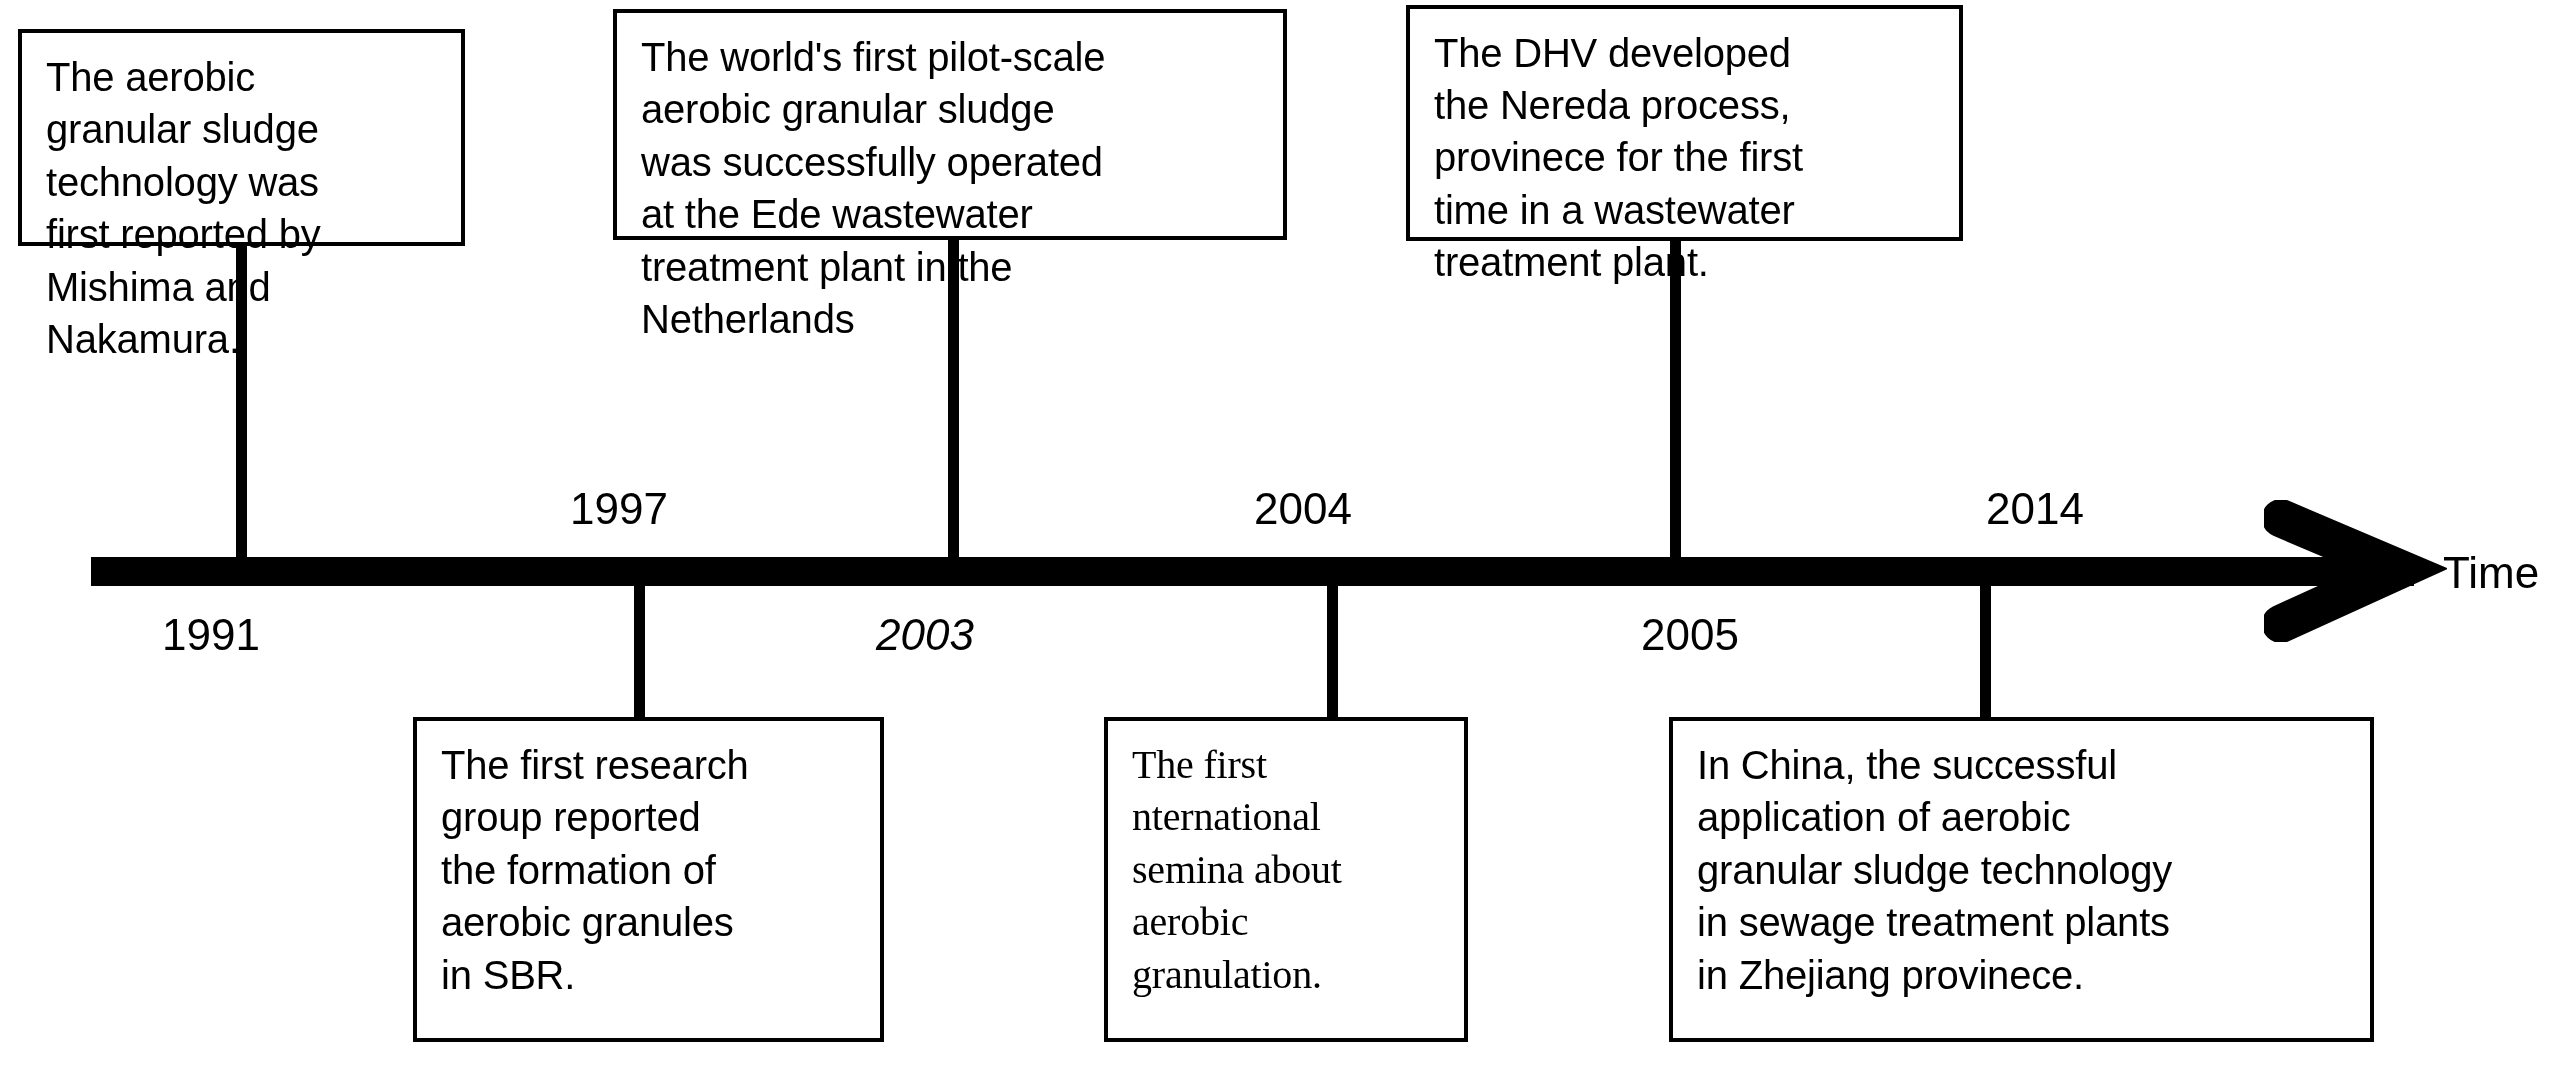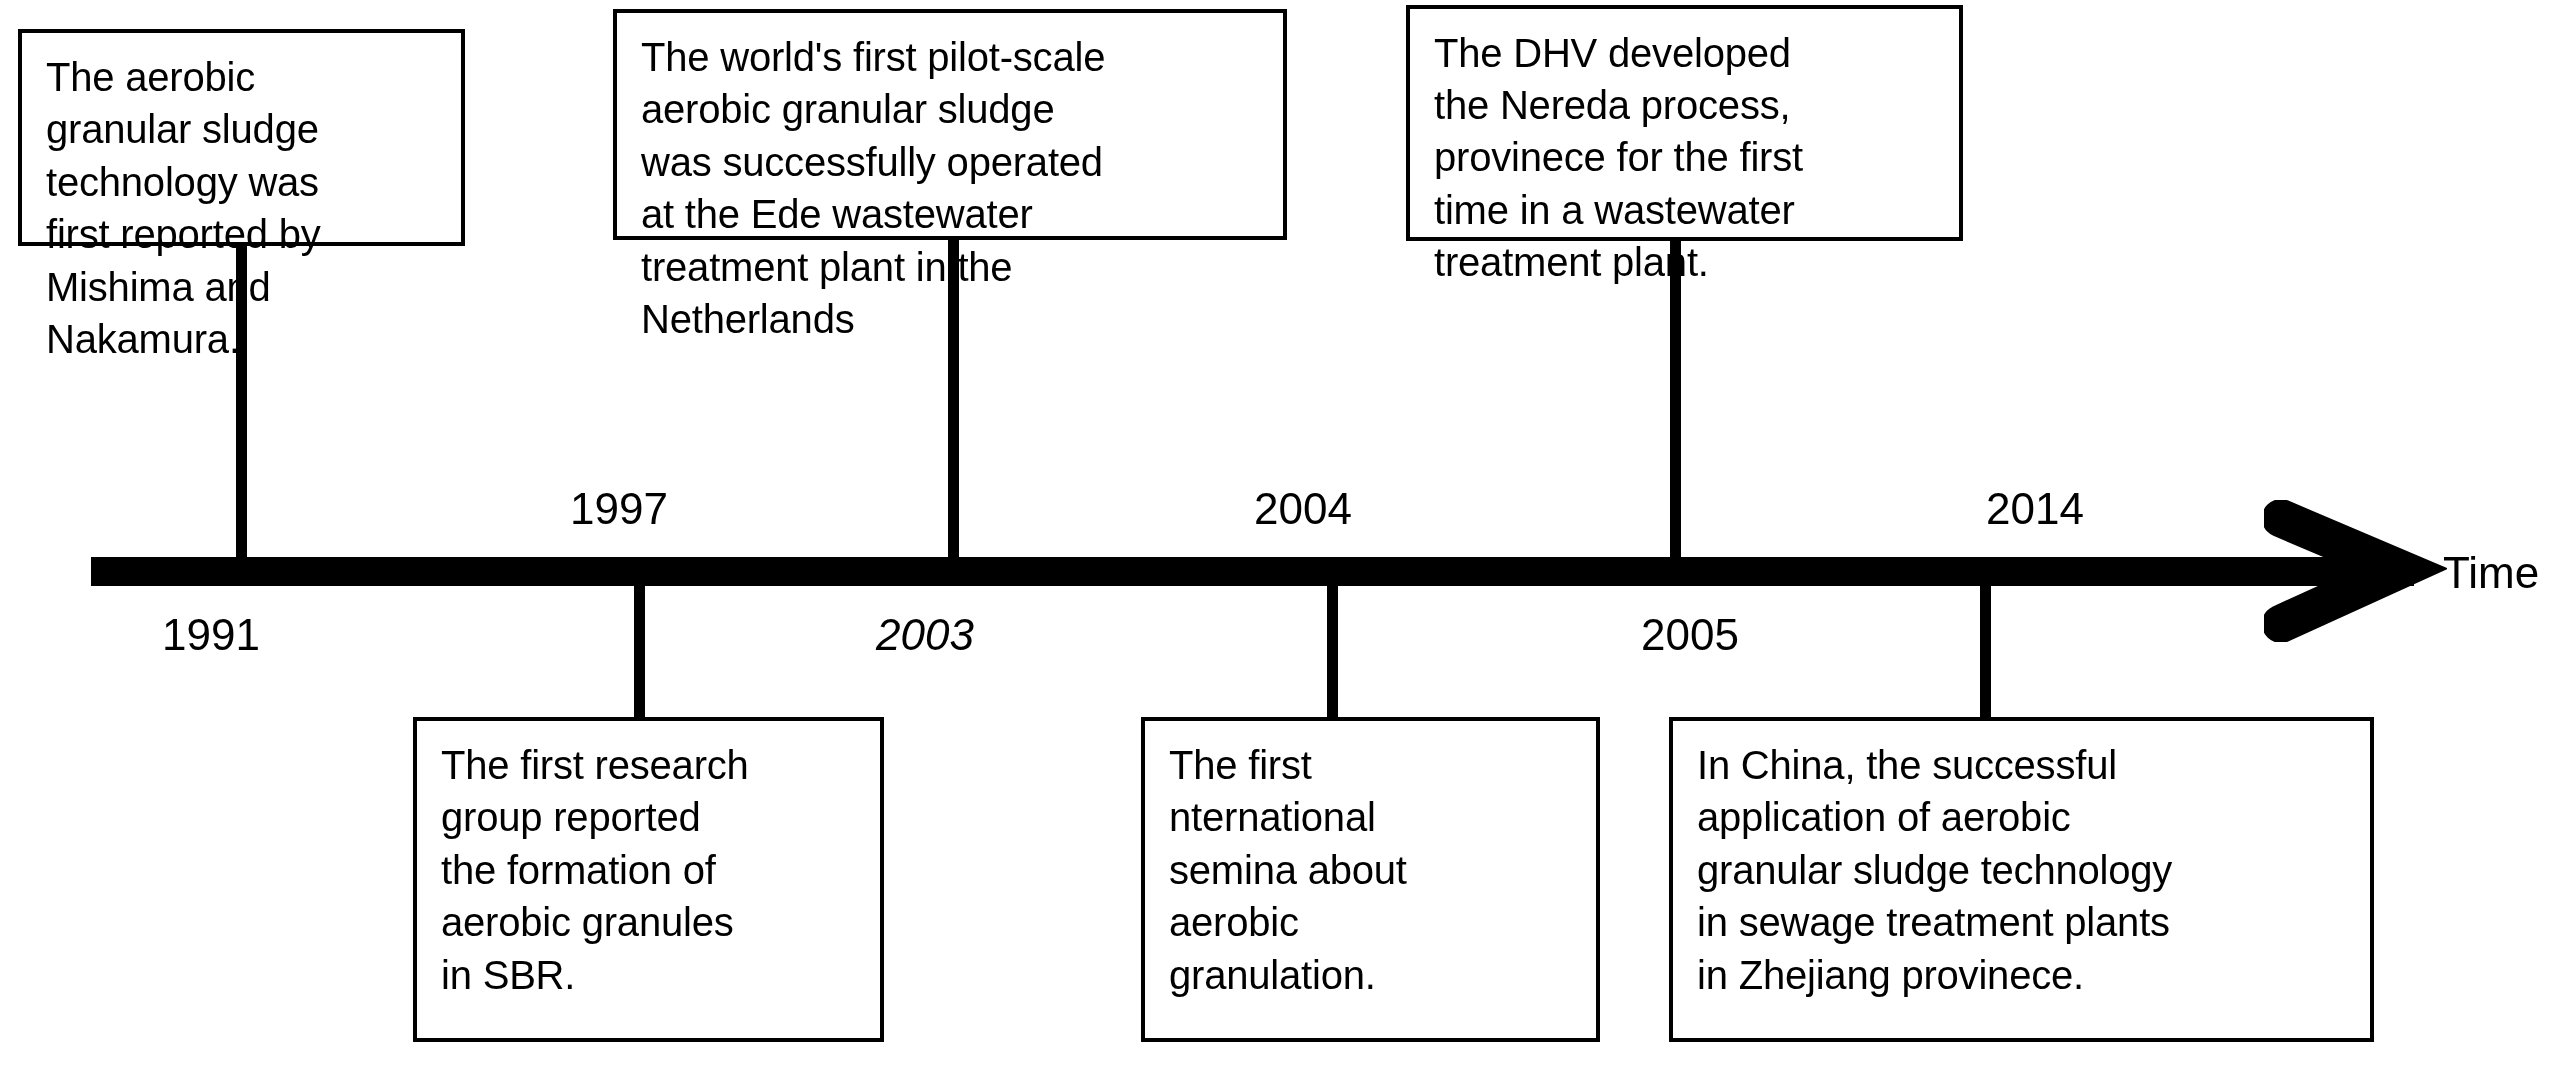--- a/index.html
+++ b/index.html
@@ -101,21 +101,21 @@
   </div>
 
   <div class="event-box" style="left:413px; top:717px; width:471px; height:325px;">
     <div class="event-text">The first research
 group  reported
 the formation of
 aerobic granules
 in SBR.</div>
   </div>
 
-  <div class="event-box" style="left:1141px; top:717px; width:459px; height:325px;">
+  <div class="event-box" style="left:1104px; top:717px; width:364px; height:325px;font-family:Liberation Serif, serif;">
     <div class="event-text">The first
 nternational
 semina about
 aerobic
 granulation.</div>
   </div>
 
   <div class="event-box" style="left:1669px; top:717px; width:705px; height:325px;">
     <div class="event-text">In China, the successful
 application of aerobic

